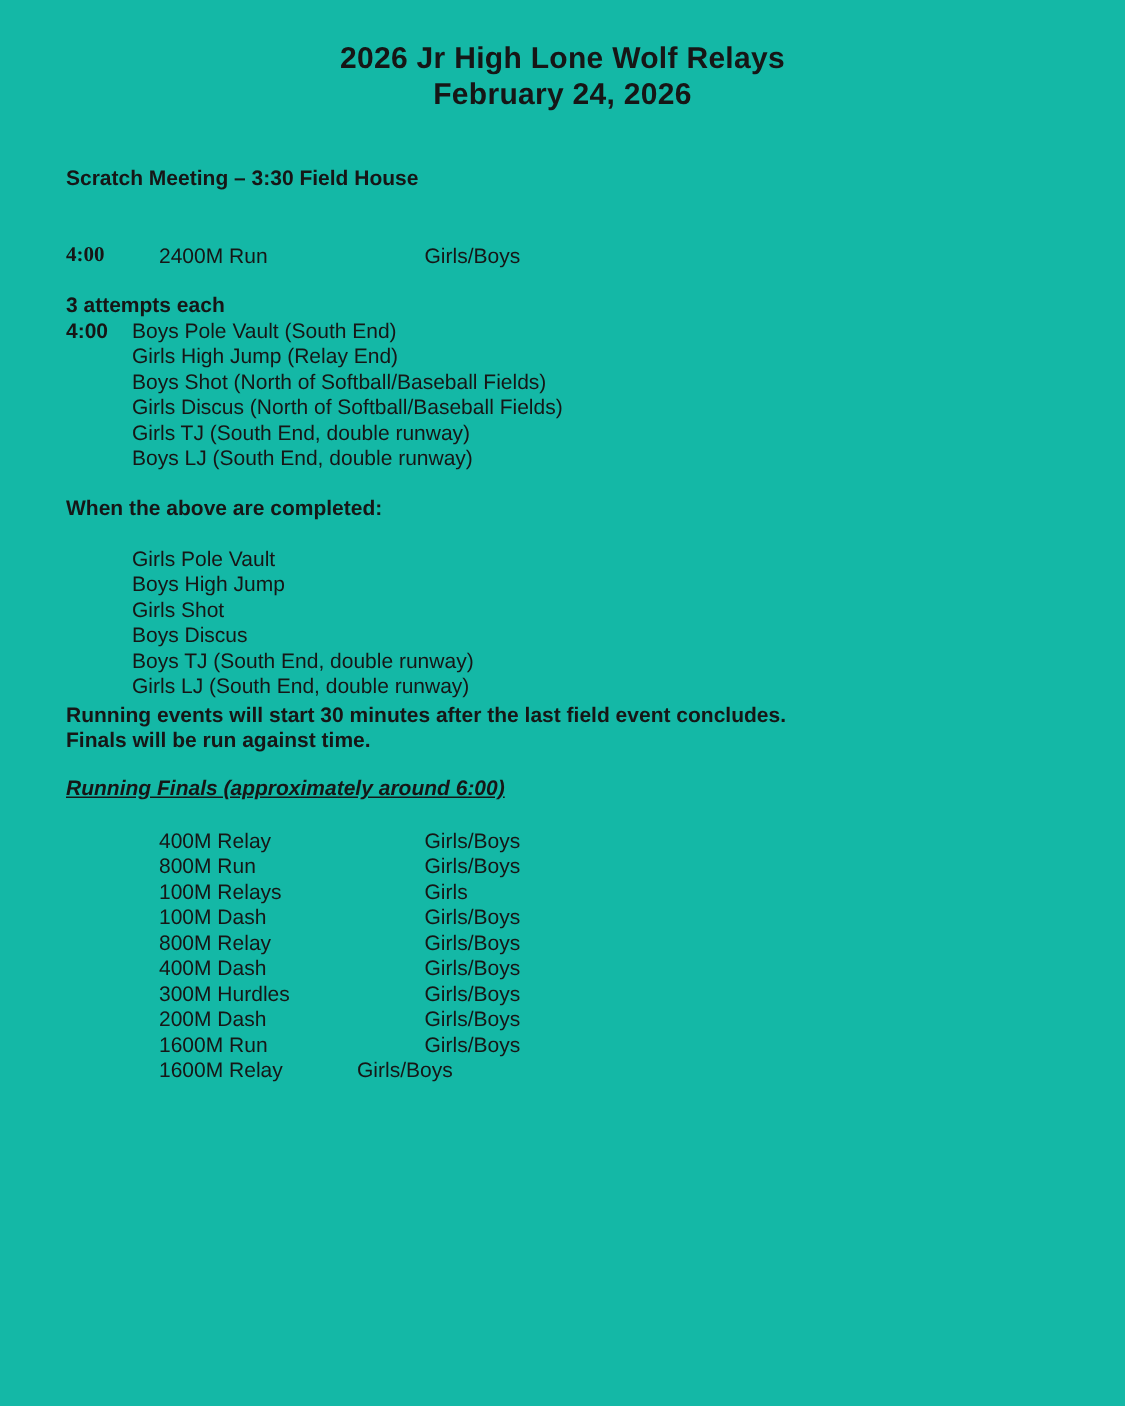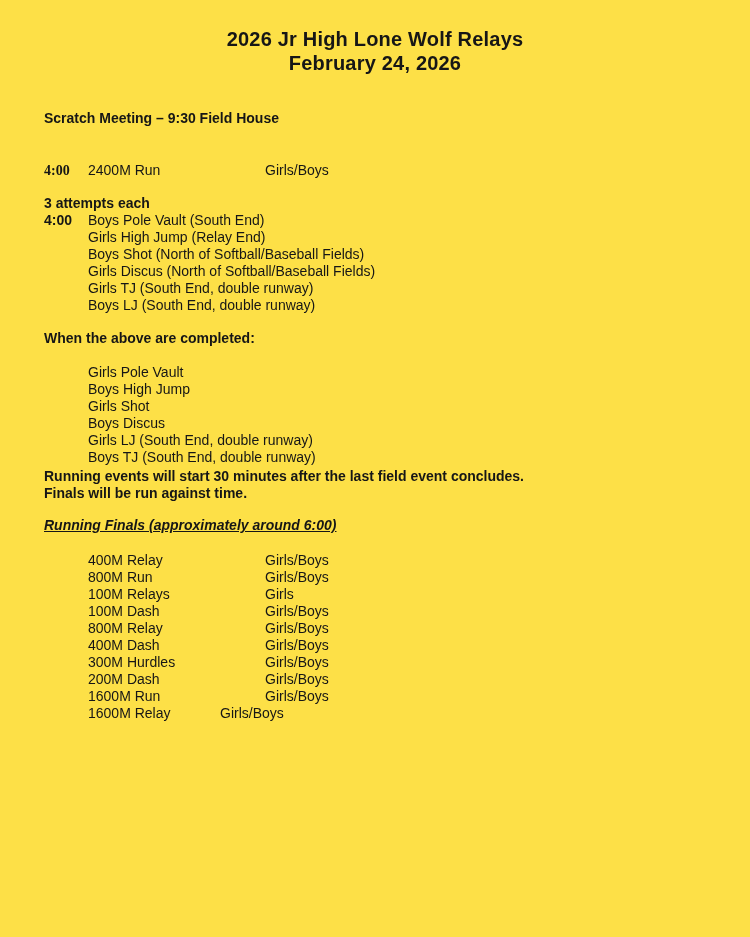--- a/index.html
+++ b/index.html
@@ -1,20 +1,20 @@
 <!DOCTYPE html>
 <html><head>
 <meta charset="utf-8">
 <style>
   html, body { margin: 0; padding: 0; background: #ffffff; }
   .page {
     position: relative;
     width: 750px;
     height: 937px;
-    background: #fde047;
+    background: #14b8a6;
     box-sizing: border-box;
     padding: 27px 44px 0 44px;
     font-family: "Liberation Sans", sans-serif;
     font-size: 14px;
     line-height: 17px;
     color: #161616;
     overflow: hidden;
   }
   h1.title {
     margin: 0;
@@ -25,21 +25,21 @@
     letter-spacing: 0.2px;
   }
   .scratch-meeting { margin-top: 35px; font-weight: bold; }
   .opening-event { margin-top: 35px; display: flex; }
   .time-col {
     width: 44px;
     flex: 0 0 44px;
     font-weight: bold;
   }
   .time-serif { font-family: "Liberation Serif", serif; }
-  .event-col { width: 177px; flex: 0 0 177px; }
+  .event-col { width: 177px; flex: 0 0 177px; margin-left: 18px; }
   .attempts-note { margin-top: 16px; font-weight: bold; }
   .session { display: flex; align-items: flex-start; }
   .session .event-list { flex: 1; }
   .round2-list { margin-top: 17px; margin-left: 44px; }
   .completed-header { margin-top: 16px; font-weight: bold; }
   .notes { margin-top: 2px; font-weight: bold; }
   .rf-header {
     margin-top: 15px;
     font-weight: bold;
     text-decoration: underline;
@@ -51,21 +51,21 @@
   .finals-row:last-child .event-col { width: 132px; flex: 0 0 132px; }
 </style>
 </head>
 <body>
 
 <div class="page">
 
   <h1 class="title">2026 Jr High Lone Wolf Relays</h1>
   <h1 class="title">February 24, 2026</h1>
 
-  <div class="scratch-meeting">Scratch Meeting – 9:30 Field House</div>
+  <div class="scratch-meeting">Scratch Meeting – 3:30 Field House</div>
 
   <div class="opening-event">
     <span class="time-col time-serif">4:00</span>
     <span class="event-col">2400M Run</span>
     <span>Girls/Boys</span>
   </div>
 
   <div class="attempts-note">3 attempts each</div>
 
   <div class="session">
@@ -91,23 +91,23 @@
   <div class="round2-list">
 
       <div>Girls Pole Vault</div>
 
       <div>Boys High Jump</div>
 
       <div>Girls Shot</div>
 
       <div>Boys Discus</div>
 
+      <div>Boys TJ (South End, double runway)</div>
+
       <div>Girls LJ (South End, double runway)</div>
-
-      <div>Boys TJ (South End, double runway)</div>
     </div>
 
   <div class="notes">
 
       <div>Running events will start 30 minutes after the last field event concludes.</div>
 
       <div>Finals will be run against time.</div>
     </div>
 
   <div class="rf-header">Running Finals (approximately around 6:00)</div>

